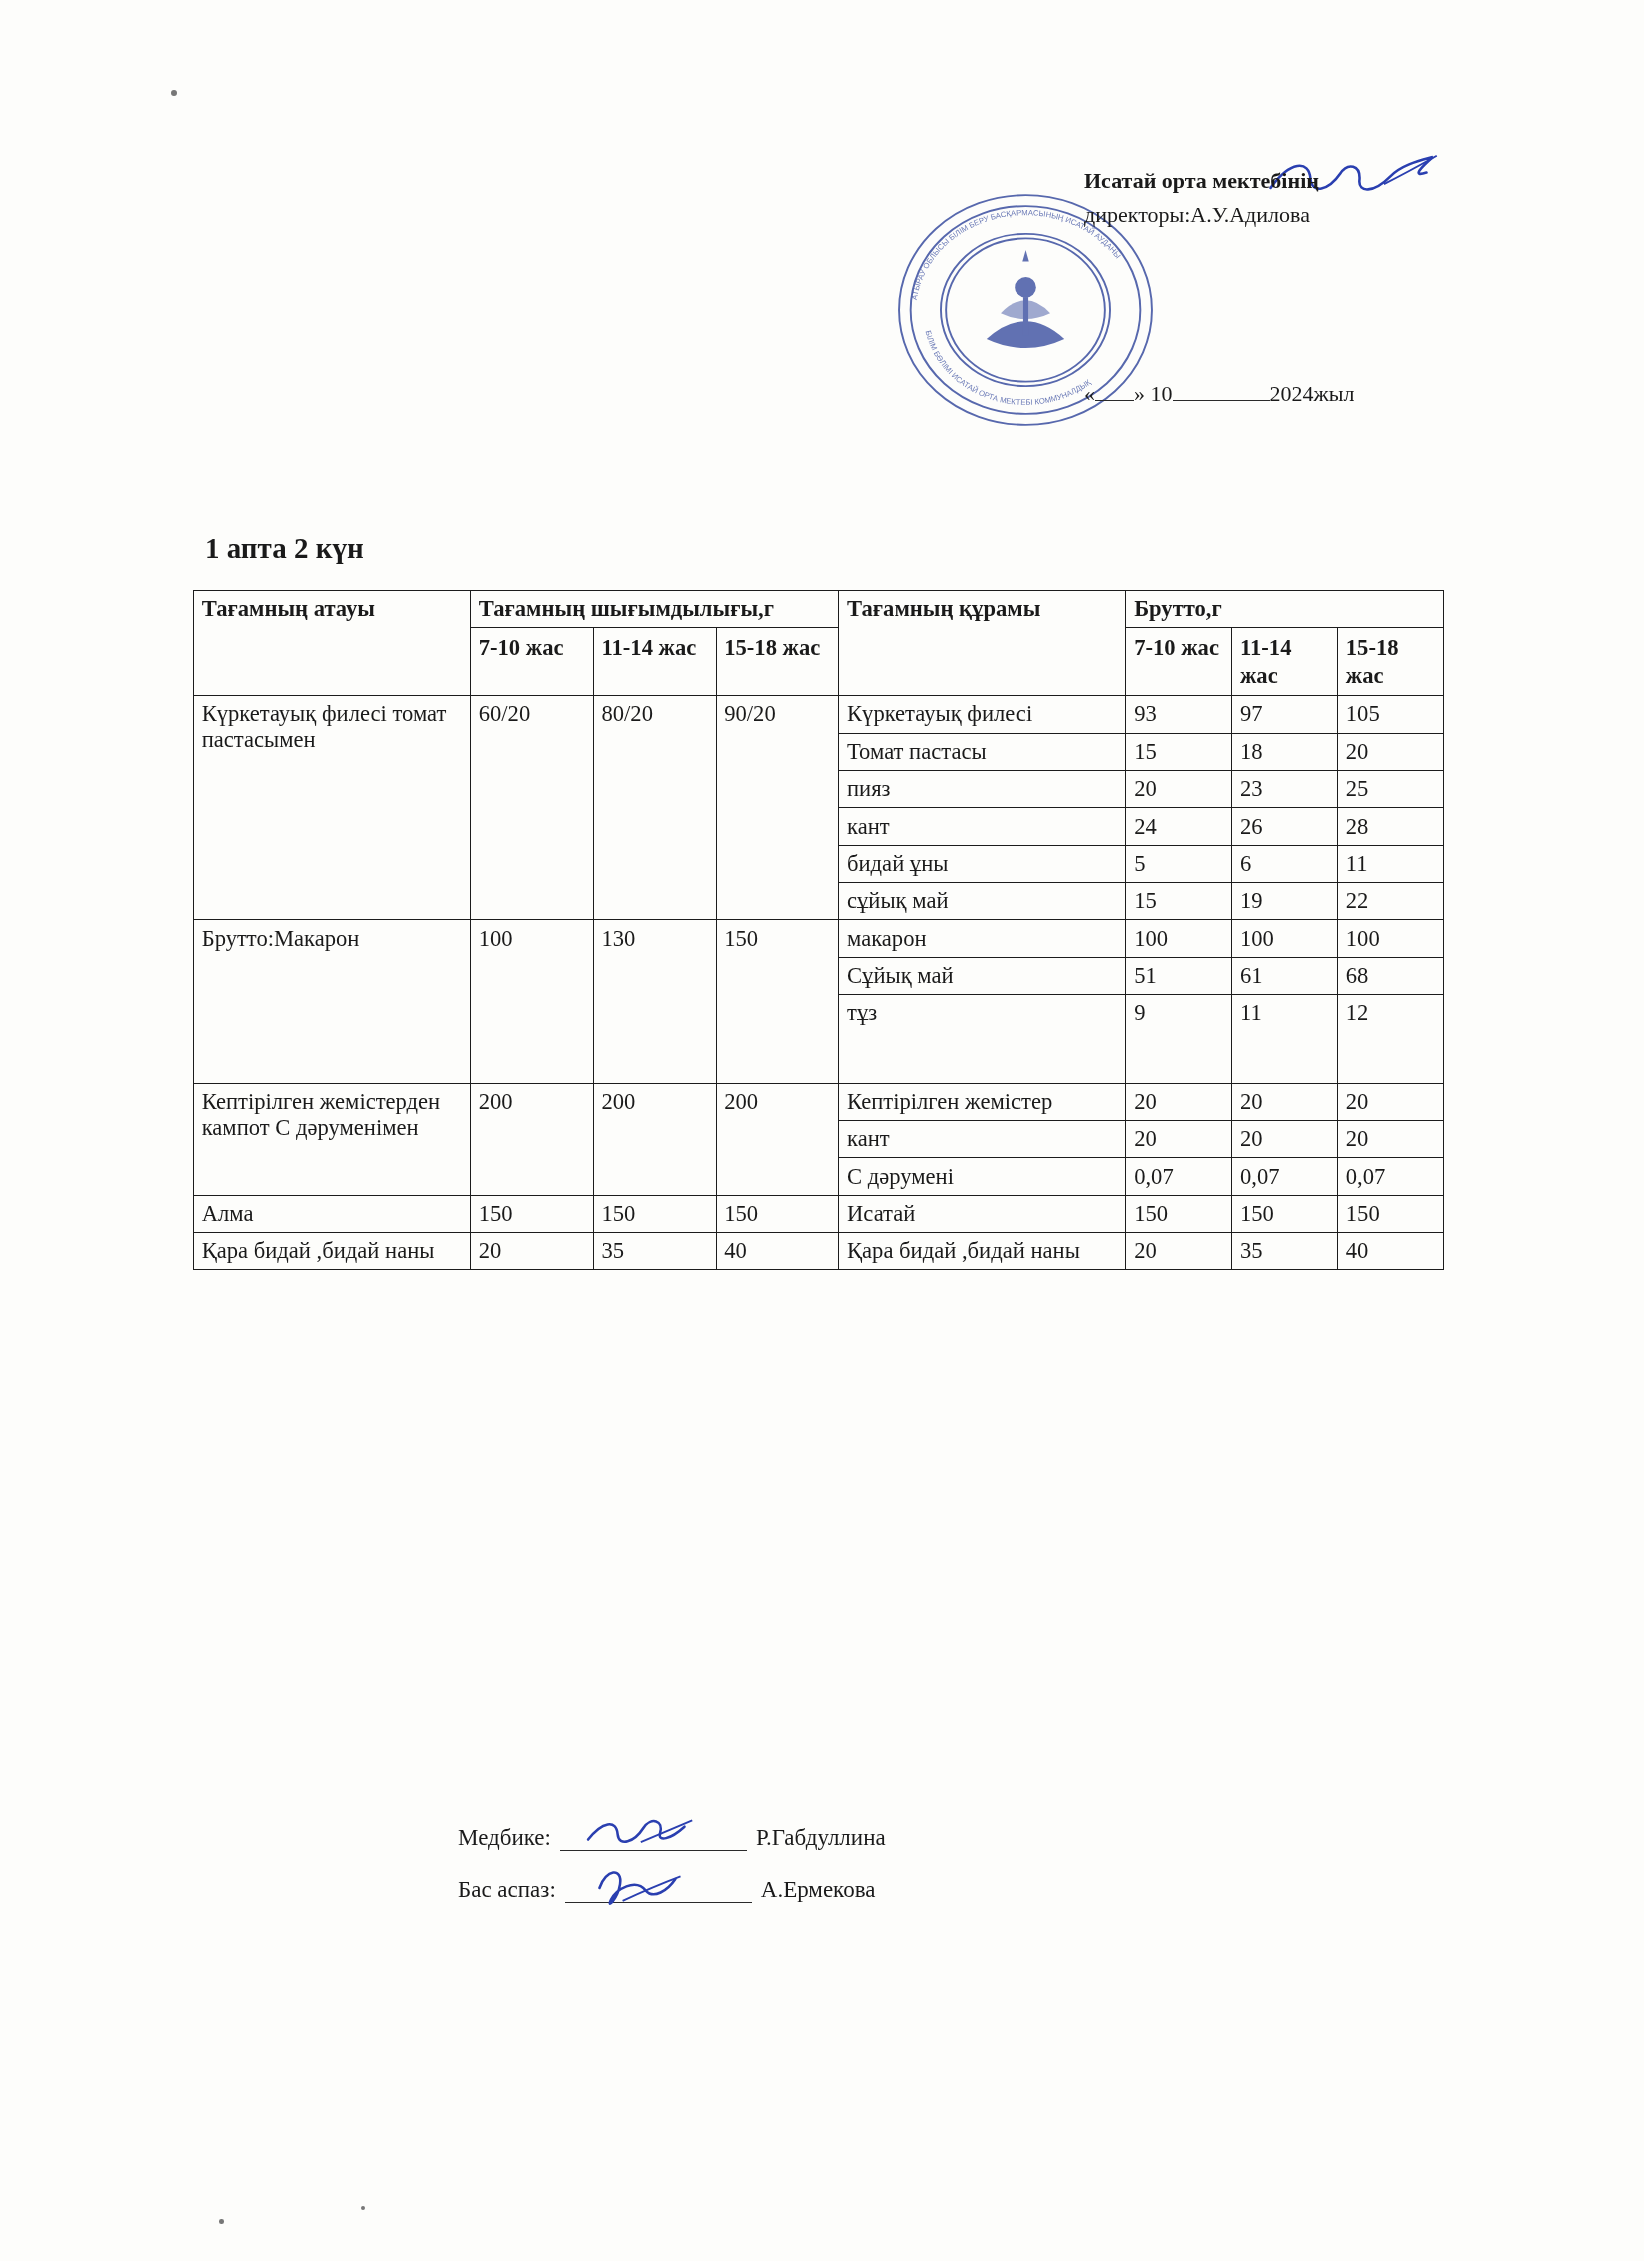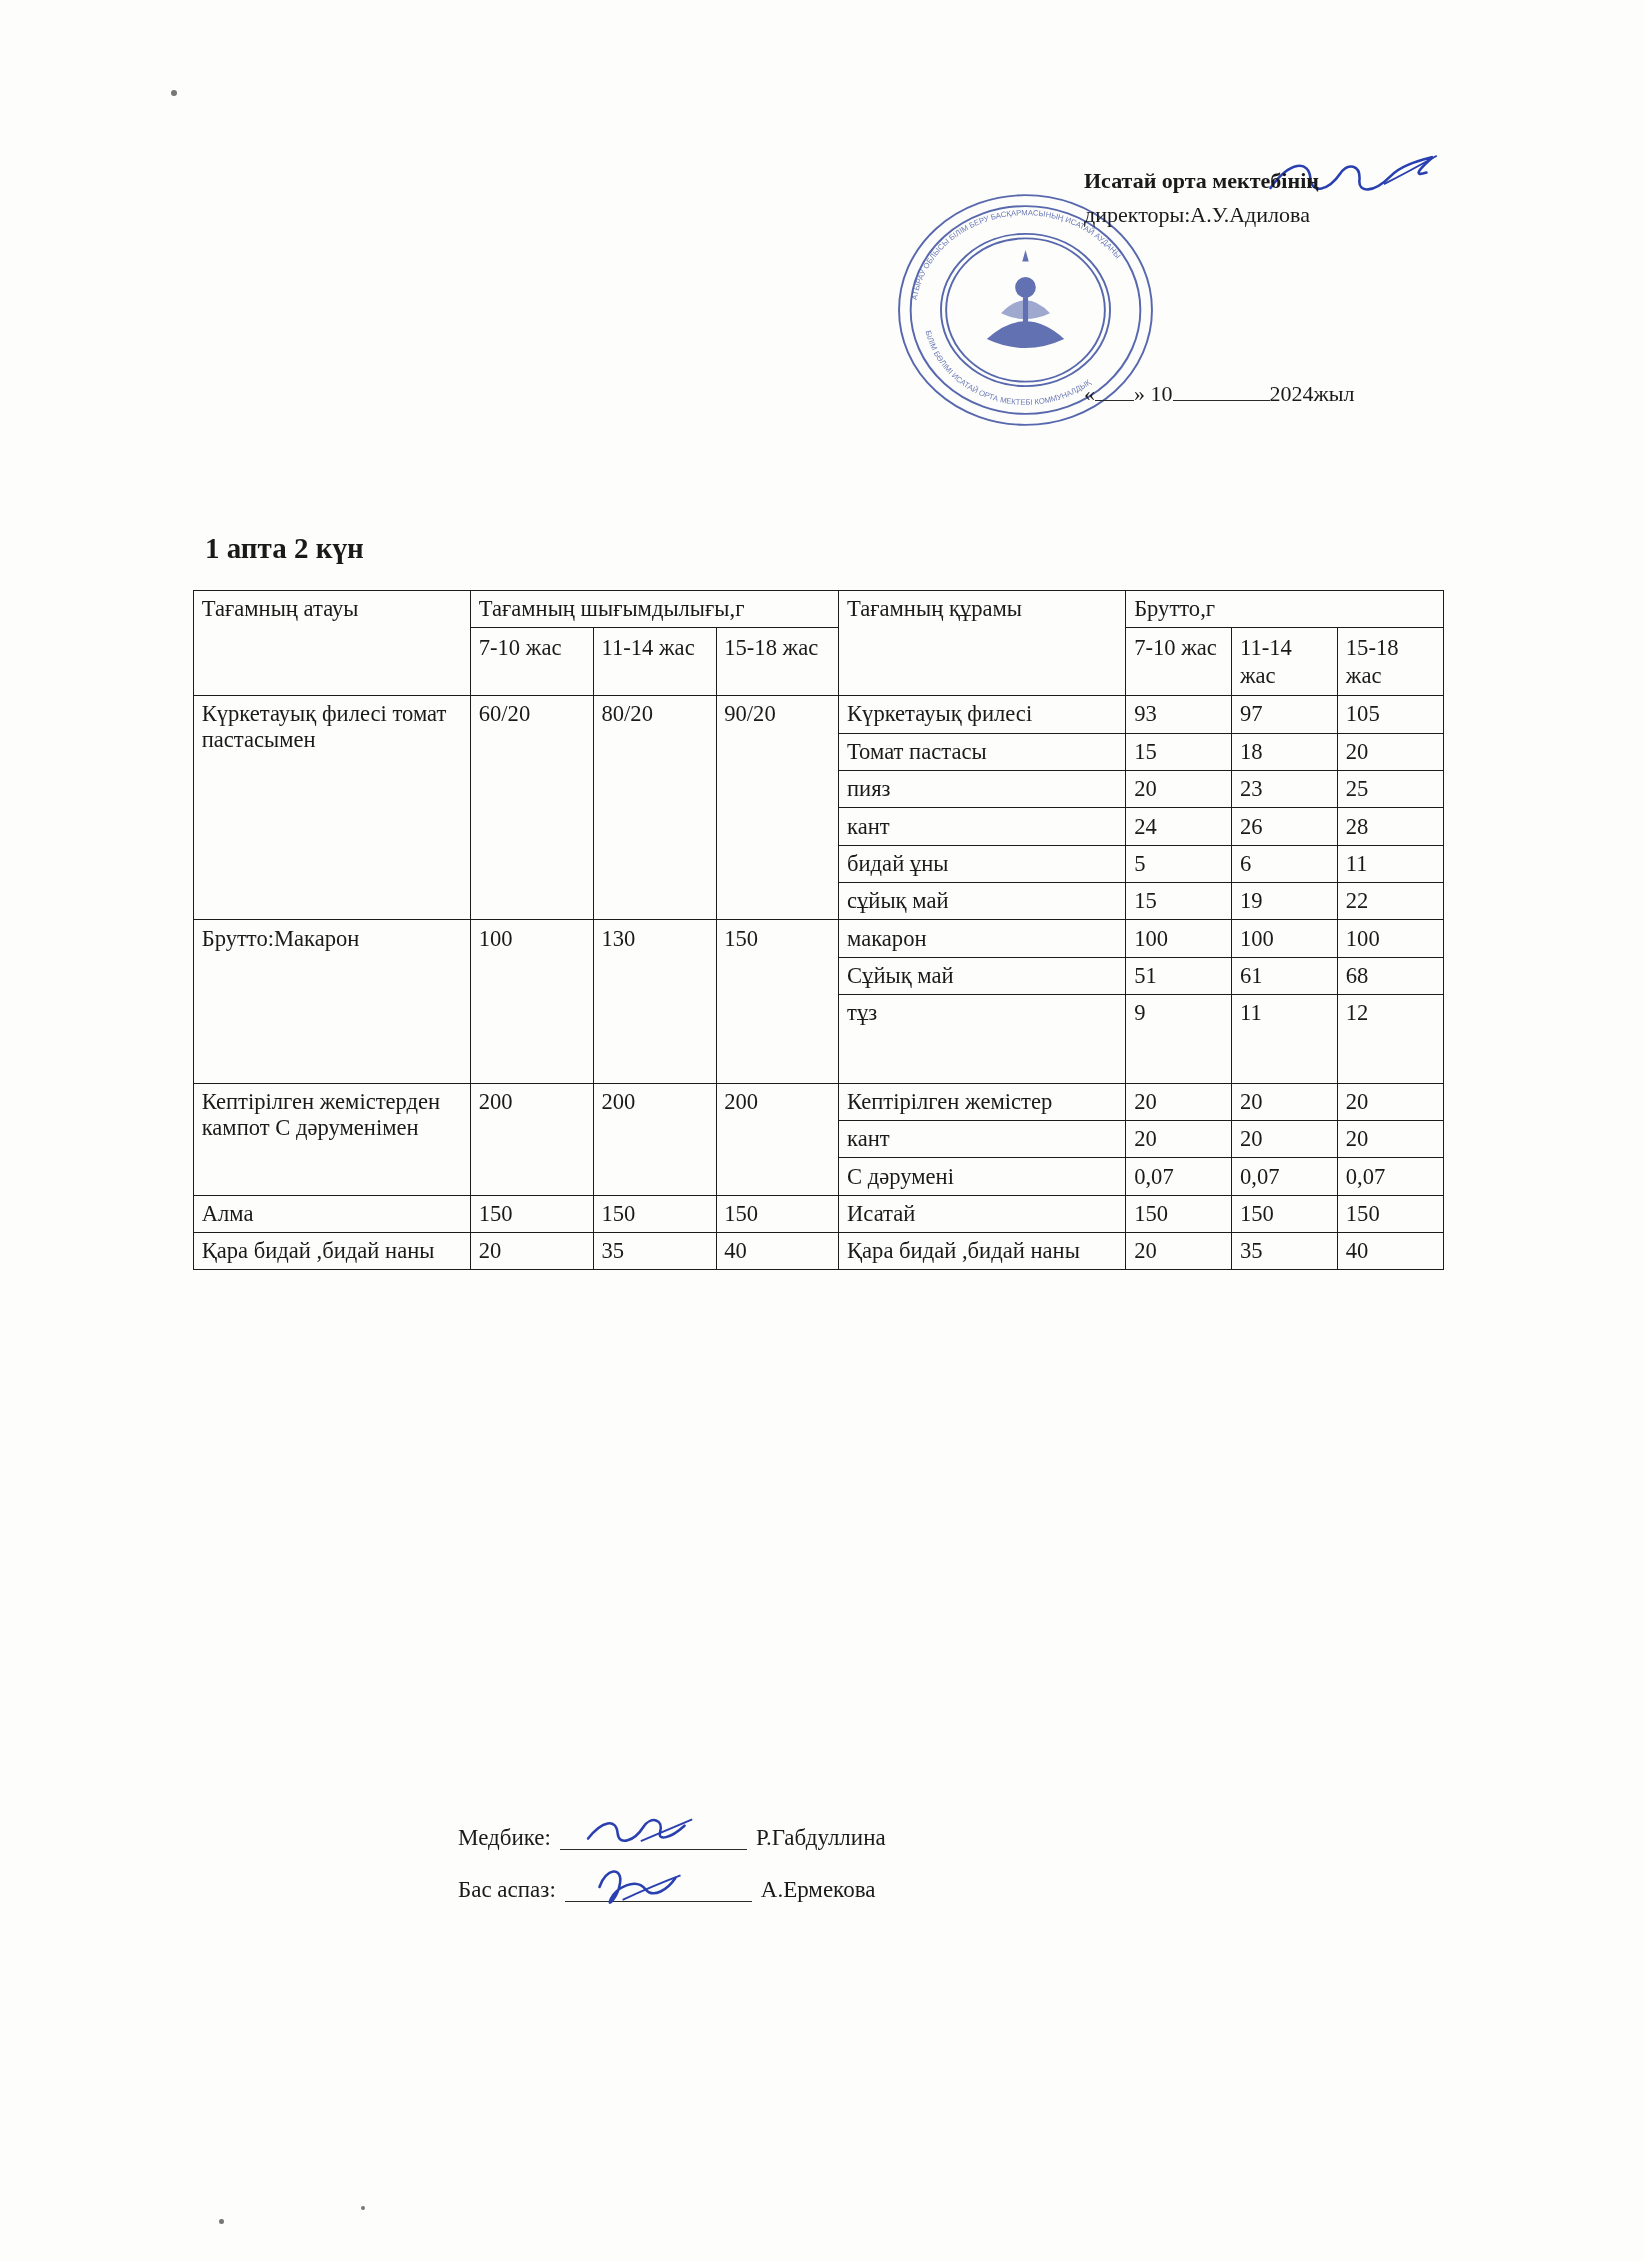--- a/index.html
+++ b/index.html
@@ -112,39 +112,39 @@
     font-size: 22.6px;
   }
   table.menu th, table.menu td {
     border: 1.3px solid #1c1c1c;
     padding: 5.2px 7.7px;
     vertical-align: top;
     font-weight: normal;
     text-align: left;
   }
   table.menu th {
-    font-weight: normal;
+    font-weight: bold;
   }
   .c-name   { width: 303px; }
   .c-out    { width: 129px; }
   .c-comp   { width: 335px; }
   .c-br     { width: 110px; }
   .sub-age  { font-weight: bold; line-height: 1.25; }
   .cell-tall { height: 77px; }
 
   
   .footer {
     position: absolute;
     left: 458px;
     top: 1825px;
     font-size: 23px;
   }
   .footer .frow {
     display: flex;
-    align-items: center;
+    align-items: flex-end;
     margin-bottom: 26px;
     white-space: nowrap;
   }
   .footer .label { display: inline-block; }
   .footer .rule {
     display: inline-block;
     border-bottom: 1.3px solid #2a2a2a;
     width: 187px;
     height: 22px;
     margin: 0 9px;

